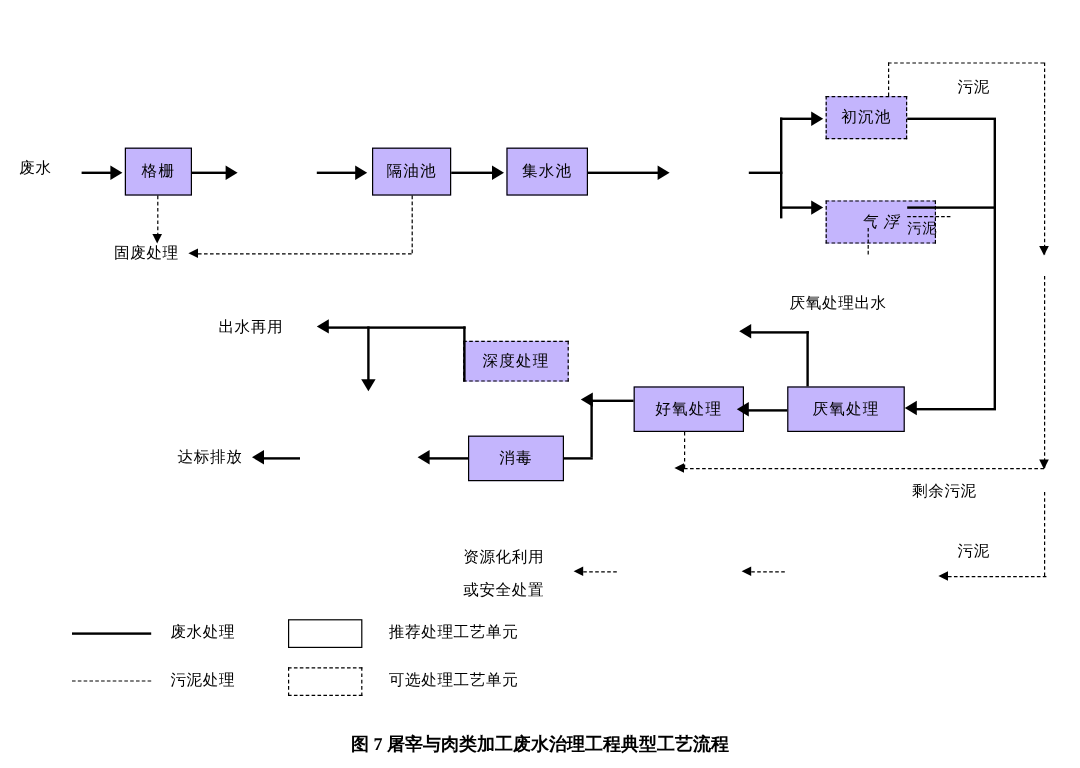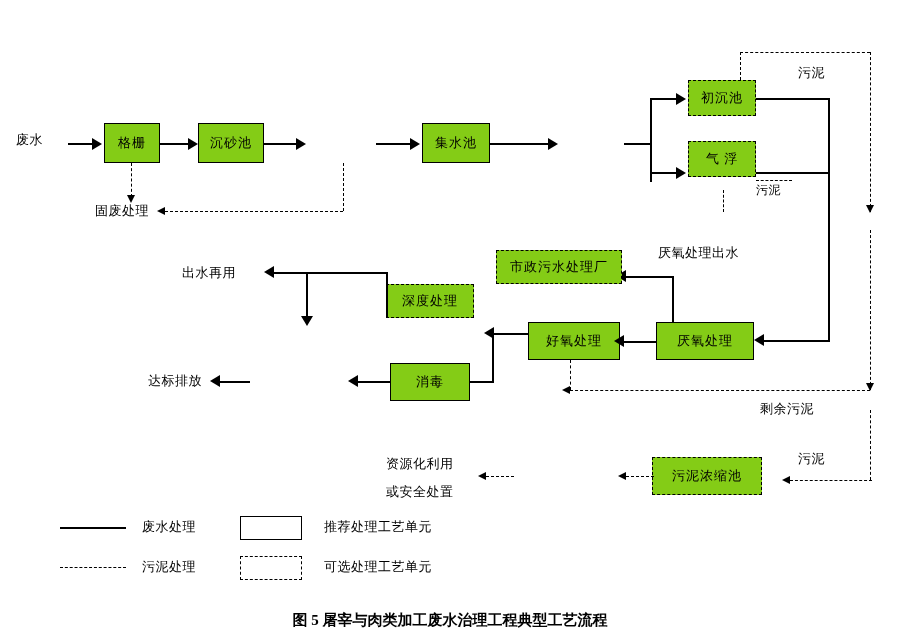--- a/index.html
+++ b/index.html
@@ -36,21 +36,21 @@
     width: 900px;
     text-align: center;
     font-size: 15px;
     font-weight: bold;
     font-family: "Liberation Serif", serif;
   }
   
   .box {
     position: absolute;
     box-sizing: border-box;
-    background: #84cc16;
+    background: #c4b5fd;
     display: flex;
     align-items: center;
     justify-content: center;
     font-size: 13px;
     font-family: "Liberation Serif", serif;
     letter-spacing: 1px;
     white-space: nowrap;
   }
   .box.solid {
     border: 1.6px solid #000;
@@ -148,25 +148,25 @@
 
   <div class="lbl" style="left:16px; top:131px;">废水</div>
   <div class="ln h" style="left:68px; top:143px; width:26px;"></div>
   <div class="arr right" style="left:92px; top:138px;"></div>
 
   <div class="box solid" style="left:104px; top:123px; width:56px; height:40px;">格栅</div>
 
   <div class="ln h" style="left:160px; top:143px; width:30px;"></div>
   <div class="arr right" style="left:188px; top:138px;"></div>
 
-  <div class="box solid" style="left:198px; top:123px; width:66px; height:40px;">沉砂池</div>
 
   <div class="ln h" style="left:264px; top:143px; width:34px;"></div>
   <div class="arr right" style="left:296px; top:138px;"></div>
 
+  <div class="box solid" style="left:310px; top:123px; width:66px; height:40px;">隔油池</div>
 
   <div class="ln h" style="left:376px; top:143px; width:36px;"></div>
   <div class="arr right" style="left:410px; top:138px;"></div>
 
   <div class="box solid" style="left:422px; top:123px; width:68px; height:40px;">集水池</div>
 
   <div class="ln h" style="left:490px; top:143px; width:60px;"></div>
   <div class="arr right" style="left:548px; top:138px;"></div>
 
 
@@ -181,21 +181,21 @@
   <div class="ln h" style="left:624px; top:143px; width:28px;"></div>
   <div class="ln v" style="left:650px; top:98px; height:84px;"></div>
 
   <div class="ln h" style="left:650px; top:98px; width:30px;"></div>
   <div class="arr right" style="left:676px; top:93px;"></div>
 
   <div class="ln h" style="left:650px; top:172px; width:30px;"></div>
   <div class="arr right" style="left:676px; top:167px;"></div>
 
   <div class="box dashed" style="left:688px; top:80px; width:68px; height:36px;">初沉池</div>
-  <div class="box dashed" style="left:688px; top:141px; width:68px; height:36px;">气 浮</div>
+  <div class="box dashed" style="left:688px; top:167px; width:92px; height:36px;font-style:italic;">气 浮</div>
 
   <div class="dash-v" style="left:740px; top:52px; height:28px;"></div>
   <div class="dash-h" style="left:740px; top:52px; width:130px;"></div>
   <div class="lbl" style="left:798px; top:64px;">污泥</div>
 
   <div class="dash-h" style="left:756px; top:180px; width:36px;"></div>
   <div class="lbl small" style="left:756px; top:182px;">污泥</div>
   <div class="dash-v" style="left:723px; top:190px; height:22px;"></div>
 
   <div class="dash-v" style="left:870px; top:52px; height:160px;"></div>
@@ -211,21 +211,20 @@
   <div class="box solid" style="left:528px; top:322px; width:92px; height:38px;">好氧处理</div>
 
   <div class="ln h" style="left:620px; top:341px; width:36px;"></div>
   <div class="arr left" style="left:614px; top:335px;"></div>
 
   <div class="ln v" style="left:672px; top:276px; height:46px;"></div>
   <div class="ln h" style="left:624px; top:276px; width:50px;"></div>
   <div class="arr left" style="left:616px; top:270px;"></div>
   <div class="lbl" style="left:658px; top:244px;">厌氧处理出水</div>
 
-  <div class="box dashed" style="left:496px; top:250px; width:126px; height:34px;">市政污水处理厂</div>
 
   <div class="ln h" style="left:492px; top:333px; width:36px;"></div>
   <div class="arr left" style="left:484px; top:327px;"></div>
   <div class="ln v" style="left:492px; top:333px; height:48px;"></div>
   <div class="ln h" style="left:464px; top:381px; width:30px;"></div>
   <div class="arr left" style="left:456px; top:375px;"></div>
 
   <div class="box solid" style="left:390px; top:363px; width:80px; height:38px;">消毒</div>
 
   <div class="ln h" style="left:356px; top:381px; width:34px;"></div>
@@ -245,21 +244,20 @@
   <div class="ln v" style="left:306px; top:272px; height:48px;"></div>
   <div class="arr down" style="left:301px; top:316px;"></div>
 
   <div class="dash-h" style="left:570px; top:390px; width:300px;"></div>
   <div class="dash-v" style="left:570px; top:360px; height:30px;"></div>
   <div class="arr sm left" style="left:562px; top:386px;"></div>
   <div class="lbl" style="left:760px; top:400px;">剩余污泥</div>
   <div class="dash-v" style="left:870px; top:230px; height:160px;"></div>
   <div class="arr sm down" style="left:866px; top:383px;"></div>
 
-  <div class="box dashed" style="left:652px; top:457px; width:110px; height:38px;">污泥浓缩池</div>
 
   <div class="dash-h" style="left:626px; top:476px; width:28px;"></div>
   <div class="arr sm left" style="left:618px; top:472px;"></div>
 
   <div class="dash-h" style="left:486px; top:476px; width:28px;"></div>
   <div class="arr sm left" style="left:478px; top:472px;"></div>
 
   <div class="lbl" style="left:386px; top:455px;">资源化利用</div>
   <div class="lbl" style="left:386px; top:483px;">或安全处置</div>
 
@@ -271,14 +269,14 @@
   <div class="legend-line-solid" style="left:60px; top:527px; width:66px;"></div>
   <div class="lbl" style="left:142px; top:518px;">废水处理</div>
   <div class="legend-box solid" style="left:240px; top:516px; width:62px; height:24px;"></div>
   <div class="lbl" style="left:324px; top:518px;">推荐处理工艺单元</div>
 
   <div class="legend-line-dash" style="left:60px; top:567px; width:66px;"></div>
   <div class="lbl" style="left:142px; top:558px;">污泥处理</div>
   <div class="legend-box dashed" style="left:240px; top:556px; width:62px; height:24px;"></div>
   <div class="lbl" style="left:324px; top:558px;">可选处理工艺单元</div>
 
-  <div class="caption">图 5 屠宰与肉类加工废水治理工程典型工艺流程</div>
+  <div class="caption">图 7 屠宰与肉类加工废水治理工程典型工艺流程</div>
 </div>
 
 </body></html>

